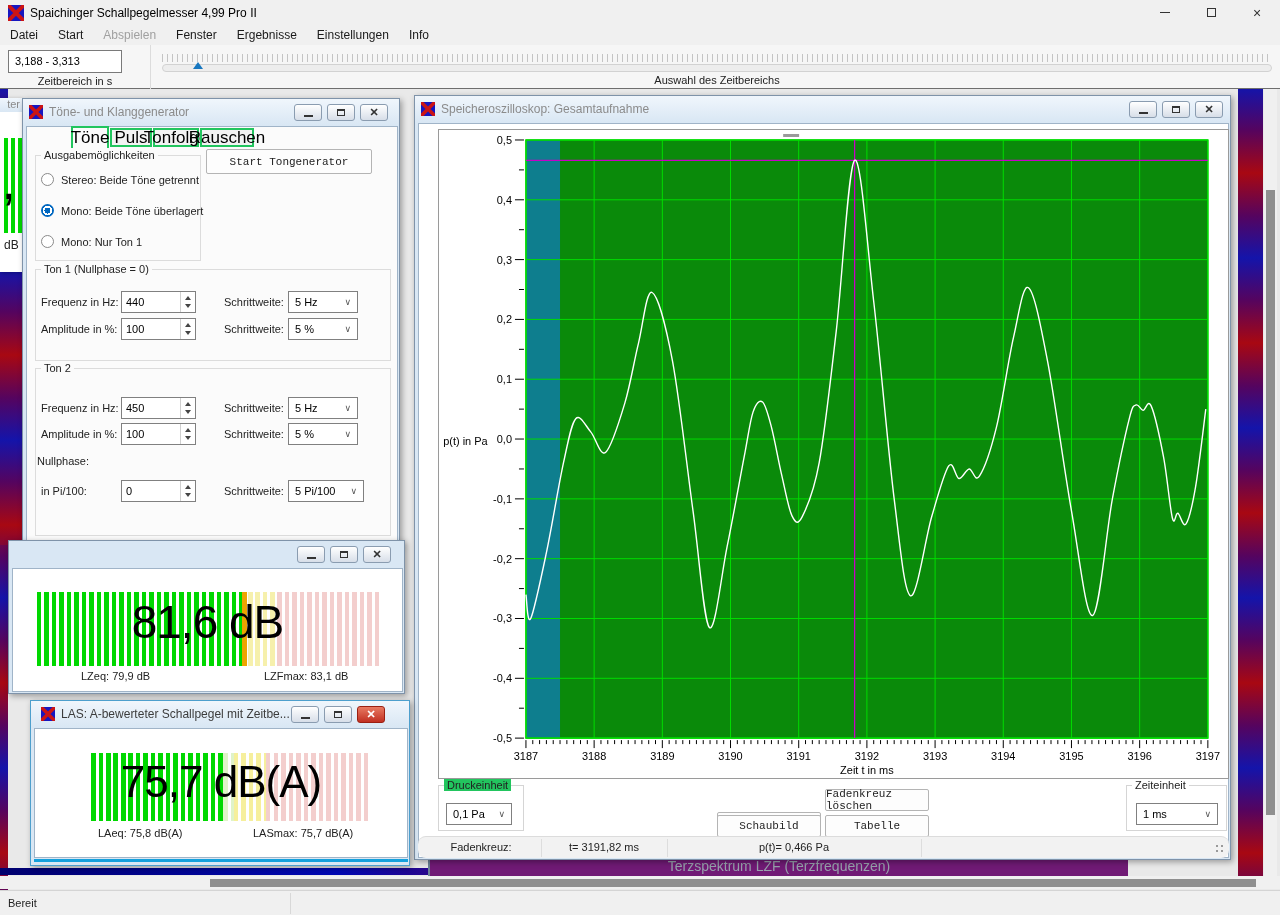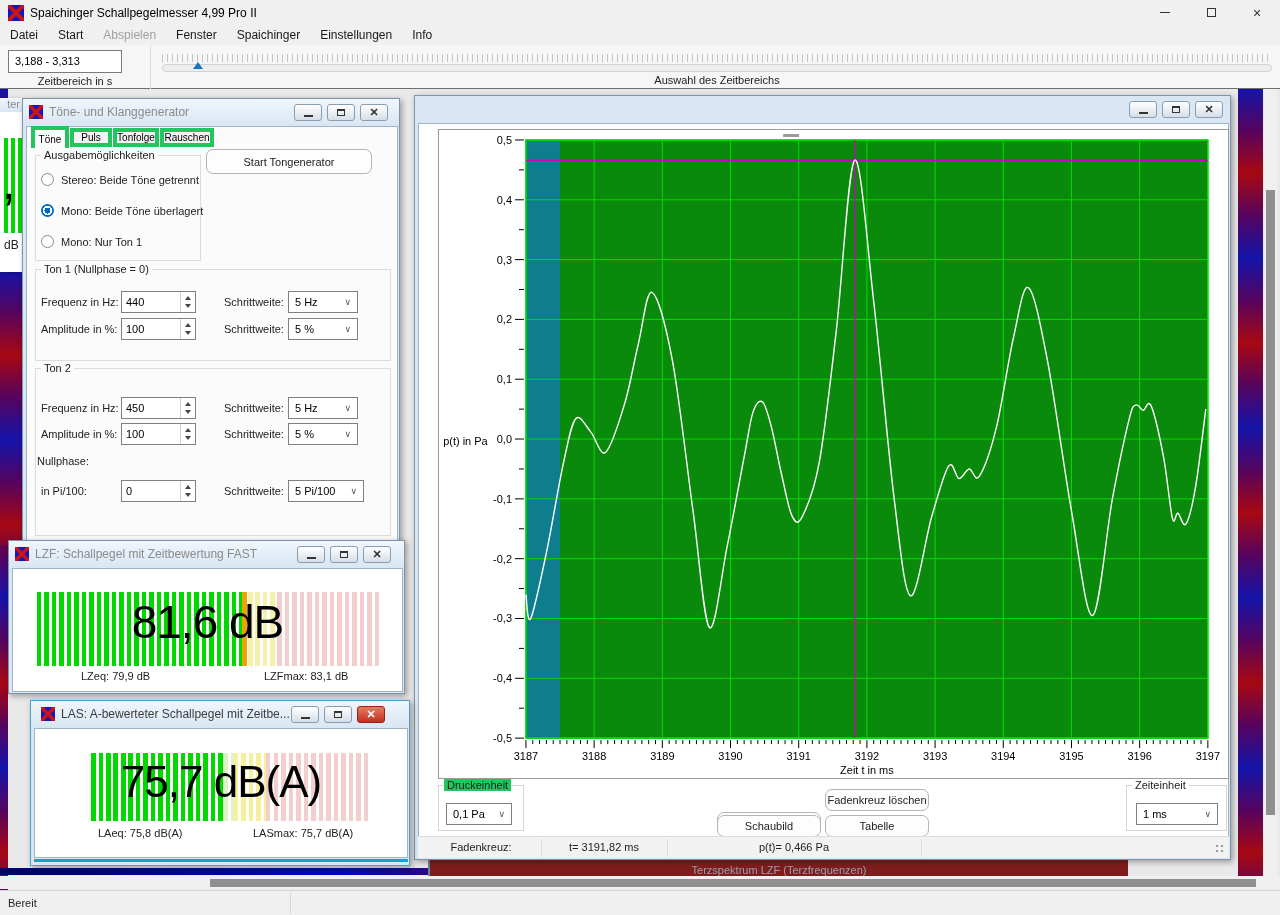--- a/index.html
+++ b/index.html
@@ -25,66 +25,66 @@
   #statusbar{left:0;top:890px;width:1280px;height:25px;background:#f0f0f0;border-top:1px solid #d4d4d4;font-size:11px;color:#222;display:flex;align-items:center;}
   #statusbar .sep{position:absolute;left:290px;top:2px;width:1px;height:21px;background:#d8d8d8;}
   
   #mdi-base{left:0;top:88px;width:1280px;height:802px;background:#e9e9e9;}
   .grad-v{background:repeating-linear-gradient(to bottom,#1414aa 0px,#55045f 42px,#a80812 85px,#55045f 128px,#1414aa 170px);}
   #grad-left{left:0;top:88px;width:8px;height:802px;}
   #grad-midleft{left:0;top:270px;width:22px;height:275px;}
   #grad-right{left:1238px;top:88px;width:25px;height:788px;}
   #grad-bottom{left:0;top:868px;width:748px;height:7px;
     background:linear-gradient(to right,#00006e,#0008b4 45%,#58045e 72%,#a00010 97%);}
-  #terz-strip{left:428px;top:855px;width:700px;height:21px;background:#7f1d1d;border-left:2px solid #6b8196;
-    display:flex;align-items:flex-end;justify-content:center;font-size:11px;color:#97a1ac;z-index:1;}
+  #terz-strip{left:428px;top:855px;width:700px;height:21px;background:#701a75;border-left:2px solid #6b8196;
+    display:flex;align-items:center;justify-content:center;font-size:14px;color:#97a1ac;z-index:1;}
   #vscroll{left:1264px;top:88px;width:13px;height:788px;background:#f0f0f0;}
   #vscroll .thumb{position:absolute;left:2px;top:102px;width:9px;height:625px;background:#8f8f8f;}
   #hscroll{left:0;top:876px;width:1280px;height:13px;background:#f0f0f0;}
   #hscroll .thumb{position:absolute;left:210px;top:3px;width:1046px;height:8px;background:#8f8f8f;}
   
   .win{position:absolute;background:#d9e7f4;border:1px solid #7f93a9;box-shadow:2px 2px 6px rgba(0,0,0,.35);}
   .win-title{position:absolute;left:0;top:0;right:0;height:26px;display:flex;align-items:center;gap:6px;padding:0 6px;
     background:linear-gradient(#f0f6fc,#d9e7f4);font-size:12px;color:#8b8b8b;white-space:nowrap;overflow:hidden;}
   .win-title.active{color:#3c3c3c;padding-left:10px;}
   .win-btn{position:absolute;top:5px;width:28px;height:17px;border:1px solid #8a9cb0;border-radius:3px;
     background:linear-gradient(#ffffff,#d7dee8);display:flex;align-items:center;justify-content:center;}
   .win-btn .minbar{width:9px;height:2px;background:#333;margin-top:6px;}
   .win-btn .rstbox{width:8px;height:7px;border:1px solid #333;border-top-width:2px;}
   .win-btn .xg{font-size:11px;font-weight:bold;color:#333;line-height:1;}
   .win-btn.red{background:linear-gradient(#e87a62,#c13022);border-color:#9b2012;}
   .win-btn.red .xg{color:#fff;}
   .win-content{position:absolute;background:#fbfbfb;border:1px solid #a0b4c8;}
   .grp{position:absolute;border:1px solid #dcdcdc;}
   .grp-label{position:absolute;font-size:11px;color:#222;background:#fbfbfb;padding:0 3px;}
   .lbl{position:absolute;font-size:11px;color:#222;white-space:nowrap;}
-  .btn{position:absolute;background:#fdfdfd;border:1px solid #b4b4b4;border-radius:7px;font-size:11px;color:#222;
-    display:flex;align-items:center;justify-content:center;}
+  .btn{position:absolute;background:#fdfdfd;border:1px solid #b4b4b4;border-radius:2px;font-size:11px;color:#222;
+    display:flex;align-items:center;justify-content:center;font-family:Liberation Mono, monospace;}
   .spin{position:absolute;height:22px;background:#fff;border:1px solid #808080;display:flex;font-size:11px;}
   .spin .val{flex:1;padding:4px 4px;}
   .spin .btns{width:15px;border-left:1px solid #d0d0d0;display:flex;flex-direction:column;align-items:center;justify-content:space-evenly;}
   .tri-up{width:0;height:0;border-left:3px solid transparent;border-right:3px solid transparent;border-bottom:4px solid #444;}
   .tri-dn{width:0;height:0;border-left:3px solid transparent;border-right:3px solid transparent;border-top:4px solid #444;}
   .sel{position:absolute;height:22px;background:#fff;border:1px solid #808080;font-size:11px;display:flex;align-items:center;padding:0 6px;}
   .sel .chev{margin-left:auto;color:#555;font-size:9px;}
   .radio-row{position:absolute;display:flex;align-items:center;gap:7px;}
   .radio{width:13px;height:13px;border-radius:50%;border:1px solid #8a8a8a;background:#fff;}
   .radio.on{border:none;background:radial-gradient(circle,#0067c0 0 3px,#fff 3px 4.5px,#0067c0 4.5px 7px);}
   .radio-row .lab{font-size:11px;color:#222;}
-  .tab{position:absolute;height:19px;top:29px;background:#f3f3f3;border:4px solid #22c55e;font-size:10px;
-    display:flex;align-items:center;justify-content:center;}
+  .tab{position:absolute;height:19px;top:29px;background:#f3f3f3;border:2px solid #22c55e;font-size:17px;
+    display:flex;align-items:center;justify-content:center;margin-left:40px;}
   .tab.active{top:27px;height:22px;background:#fbfbfb;border-bottom:none;z-index:2;}
   
   .meter{position:absolute;display:flex;}
   .meter-value{position:absolute;text-align:center;color:#000;letter-spacing:-1px;}
   .stat{position:absolute;font-size:11px;color:#222;white-space:nowrap;}
   
   #chart-panel{position:absolute;left:23px;top:33px;width:791px;height:650px;background:#fff;border:1px solid #9a9a9a;}
   #osc-svg{width:789px;height:648px;font-family:"Liberation Sans",sans-serif;}
-  #osc-status{position:absolute;left:3px;top:740px;width:811px;height:22px;background:#f2f2f2;border-top:1px solid #dcdcdc;font-size:11px;color:#222;}
+  #osc-status{position:absolute;left:3px;top:740px;width:811px;height:22px;background:#f2f2f2;border-top:1px solid #dcdcdc;font-size:11px;color:#222;border-radius:8px;}
   #osc-status .seg{position:absolute;top:4px;text-align:center;}
   #osc-status .vsep{position:absolute;top:2px;width:1px;height:18px;background:#dddddd;}
   .grip{position:absolute;left:798px;top:8px;width:2px;height:2px;background:#9a9a9a;
     box-shadow:0 5px #9a9a9a,5px 5px #9a9a9a,5px 0 #9a9a9a,-5px 5px 0 0 transparent;}
   
   .app-icon{flex:0 0 auto;}
   
   #partial-win{left:0;top:98px;width:22px;height:174px;background:#fff;overflow:hidden;z-index:2;box-shadow:1px 1px 4px rgba(0,0,0,.3);}
   #partial-title{position:absolute;left:0;top:0;width:22px;height:14px;background:linear-gradient(#f0f6fc,#d9e7f4);
     font-size:11px;color:#8b8b8b;text-align:right;padding-right:2px;}
@@ -123,21 +123,21 @@
   <div class="cap-btn" style="left:1188px">
       <div style="width:9px;height:9px;border:1px solid #333"></div>
     </div>
   <div class="cap-btn" style="left:1234px;font-size:14px">×</div>
 </div>
 <div class="abs" id="menubar">
   <span class="menu-item">Datei</span>
   <span class="menu-item">Start</span>
   <span class="menu-item dis">Abspielen</span>
   <span class="menu-item">Fenster</span>
-  <span class="menu-item">Spaichinger</span>
+  <span class="menu-item">Ergebnisse</span>
   <span class="menu-item">Einstellungen</span>
   <span class="menu-item">Info</span>
 </div>
 <div class="abs" id="toolbar">
   <div class="abs" id="tr-box">3,188 - 3,313</div>
   <div class="abs" id="tr-label">Zeitbereich in s</div>
   <div class="abs" id="tb-divider"></div>
   <div class="abs" id="sl-ticks"></div>
   <div class="abs" id="sl-track"></div>
   <div class="abs" id="sl-thumb"></div>
@@ -145,20 +145,27 @@
 </div>
 
 <div class="abs" id="partial-win">
   <div id="partial-title">ter</div>
   <div id="partial-bars"></div>
   <div id="partial-val">8,</div>
   <div id="partial-db">dB</div>
 </div>
 
 <div class="win" style="left:414px;top:95px;width:817px;height:765px;z-index:2">
+  <div class="win-title">
+    <svg class="app-icon" width="14" height="14" viewBox="0 0 16 16">
+        <rect width="16" height="16" fill="#1616c0"></rect>
+        <path d="M0 0 L16 16 M16 0 L0 16" stroke="#cc1414" stroke-width="4"></path>
+      </svg>
+    <span>Speicheroszilloskop: Gesamtaufnahme</span>
+  </div>
   <div class="win-btn" style="left:714px">
       <div class="minbar"></div>
     </div>
   <div class="win-btn" style="left:747px">
       <div class="rstbox"></div>
     </div>
   <div class="win-btn" style="left:780px">
       <span class="xg">✕</span>
     </div>
   <div class="win-content" style="left:3px;top:27px;width:811px;height:735px;background:#fff"></div>
@@ -485,27 +492,20 @@
       </span>
   </div>
   <span class="lbl" style="left:201px;top:386px">Schrittweite:</span>
   <div class="sel" style="left:265px;top:381px;width:76px">
     <span>5 Pi/100</span>
     <span class="chev">∨</span>
   </div>
 </div>
 
 <div class="win" style="left:8px;top:540px;width:397px;height:154px;z-index:4">
-  <div class="win-title">
-    <svg class="app-icon" width="14" height="14" viewBox="0 0 16 16">
-        <rect width="16" height="16" fill="#1616c0"></rect>
-        <path d="M0 0 L16 16 M16 0 L0 16" stroke="#cc1414" stroke-width="4"></path>
-      </svg>
-    <span>LZF: Schallpegel mit Zeitbewertung FAST</span>
-  </div>
   <div class="win-btn" style="left:288px">
       <div class="minbar"></div>
     </div>
   <div class="win-btn" style="left:321px">
       <div class="rstbox"></div>
     </div>
   <div class="win-btn" style="left:354px">
       <span class="xg">✕</span>
     </div>
   <div class="win-content" style="left:3px;top:27px;width:391px;height:124px;background:#fff"></div>

